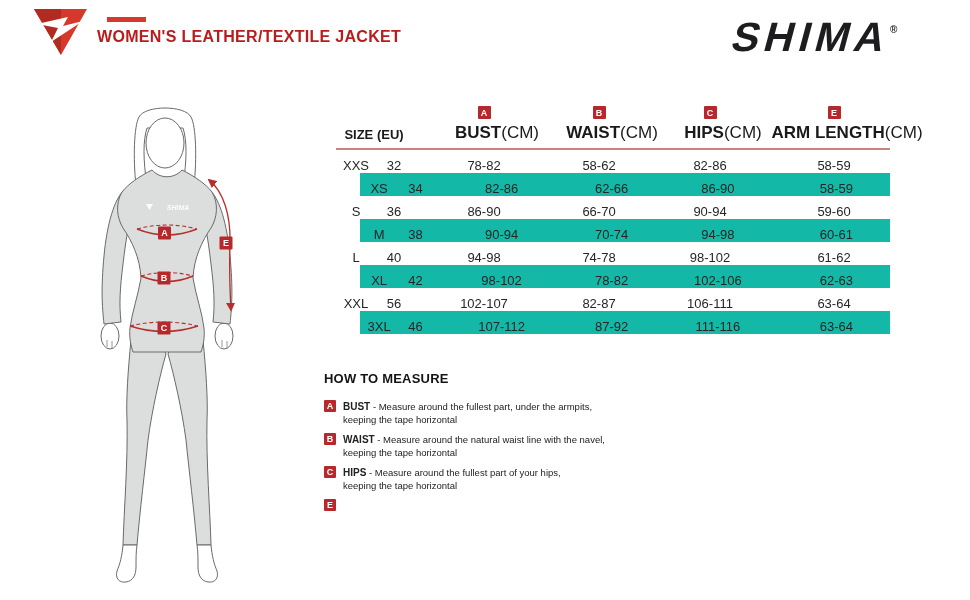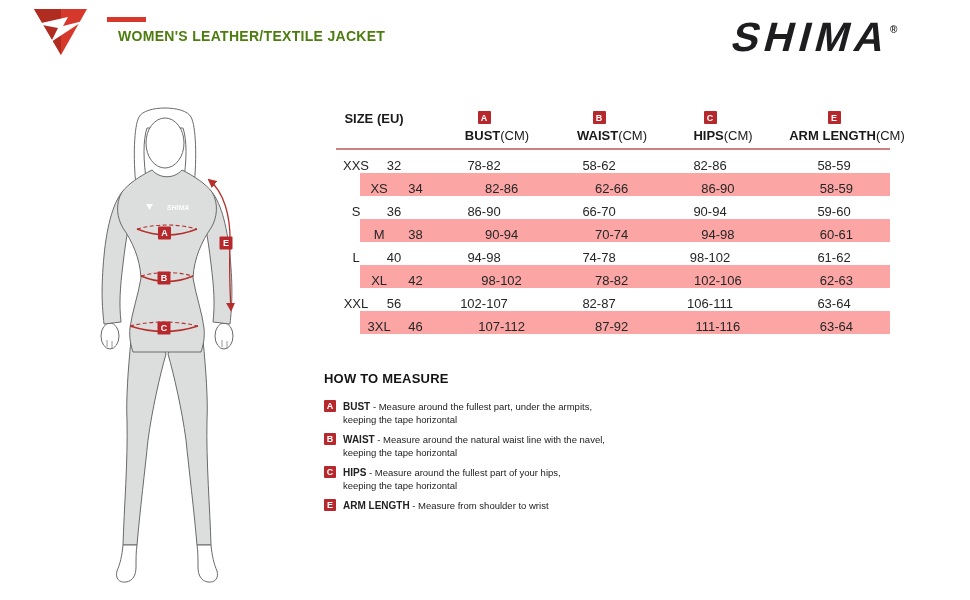--- a/index.html
+++ b/index.html
@@ -2,41 +2,41 @@
 <html><head>
 <meta charset="utf-8">
 <style>
   html,body{margin:0;padding:0;background:#fff;}
   .page{position:relative;width:970px;height:600px;background:#fff;overflow:hidden;
         font-family:"Liberation Sans", sans-serif;color:#1a1a1a;}
 
   
   .brand-mark{position:absolute;left:30px;top:6px;width:60px;height:52px;}
   .title-accent{position:absolute;left:107px;top:17px;width:39px;height:5px;background:#d6392c;}
-  .page-title{position:absolute;left:118px;top:28px;margin:0;font-size:14px;font-weight:bold;
-              letter-spacing:.3px;color:#4d7c0f;white-space:nowrap;}
+  .page-title{position:absolute;left:97px;top:28px;margin:0;font-size:16px;font-weight:bold;
+              letter-spacing:.3px;color:#b91c1c;white-space:nowrap;}
   .brand-word{position:absolute;left:733px;top:16px;width:210px;}
   .brand-text{display:inline-block;font-size:41px;font-weight:bold;letter-spacing:5px;
               transform:skewX(-15deg);color:#1d1d1f;line-height:42px;}
   .brand-reg{position:relative;top:-18px;font-size:10px;font-weight:bold;color:#1d1d1f;}
 
   
   .size-table{position:absolute;left:336px;top:105px;width:554px;}
   .thead{display:flex;align-items:flex-end;height:43px;border-bottom:2px solid #c9827d;}
-  .h-size{width:76px;text-align:center;font-size:13px;font-weight:bold;padding-bottom:22px;}
+  .h-size{width:76px;text-align:center;font-size:13px;font-weight:bold;padding-bottom:6px;}
   .h-cols{display:flex;}
   .col-head{display:flex;flex-direction:column;align-items:center;justify-content:flex-end;
             padding-bottom:5px;gap:4px;}
   .cw0{width:144px}.cw1{width:86px}.cw2{width:136px}.cw3{width:112px}
-  .h-label{font-size:13px;font-weight:bold;white-space:nowrap;padding-left:26px;}
+  .h-label{font-size:17px;font-weight:bold;white-space:nowrap;padding-left:26px;}
   .h-label .unit{font-weight:normal;}
   .badge{display:inline-flex;align-items:center;justify-content:center;width:13px;height:13px;
          background:#b7282c;color:#fff;font-size:9px;font-weight:bold;border-radius:1px;flex:none;}
   .row{display:flex;align-items:flex-end;height:23px;font-size:13px;color:#262626;}
-  .row.stripe{background:#fca5a5;margin-left:24px;}
+  .row.stripe{background:#14b8a6;margin-left:24px;}
   .cell{text-align:center;}
   .c-size{width:40px}.c-eu{width:36px}.c-bust{width:144px}.c-waist{width:86px}
   .c-hips{width:136px}.c-arm{width:112px}
 
   
   .measure{position:absolute;left:324px;top:371px;width:580px;}
   .measure h2{margin:0 0 14px 0;font-size:13px;font-weight:bold;letter-spacing:.2px;color:#141414;}
   .m-item{display:flex;gap:7px;margin-bottom:7px;font-size:9.5px;line-height:13px;color:#222;}
   .m-item .badge.sm{width:12px;height:12px;margin-top:0;}
   .m-text b{font-size:10px;}
@@ -258,21 +258,17 @@
   <div class="m-item">
     <span class="badge sm">C</span>
     <div class="m-text">
       <b>HIPS</b> <span>- Measure around the fullest part of your hips,</span>
       <div class="m-line2">keeping the tape horizontal</div>
     </div>
   </div>
 
   <div class="m-item">
     <span class="badge sm">E</span>
-    <div class="m-text">
-      <b>ARM LENGTH</b> <span>- Measure from shoulder to wrist</span>
-      
-    </div>
   </div>
 </div>
   </div>
 
 </div>
 
 </body></html>

